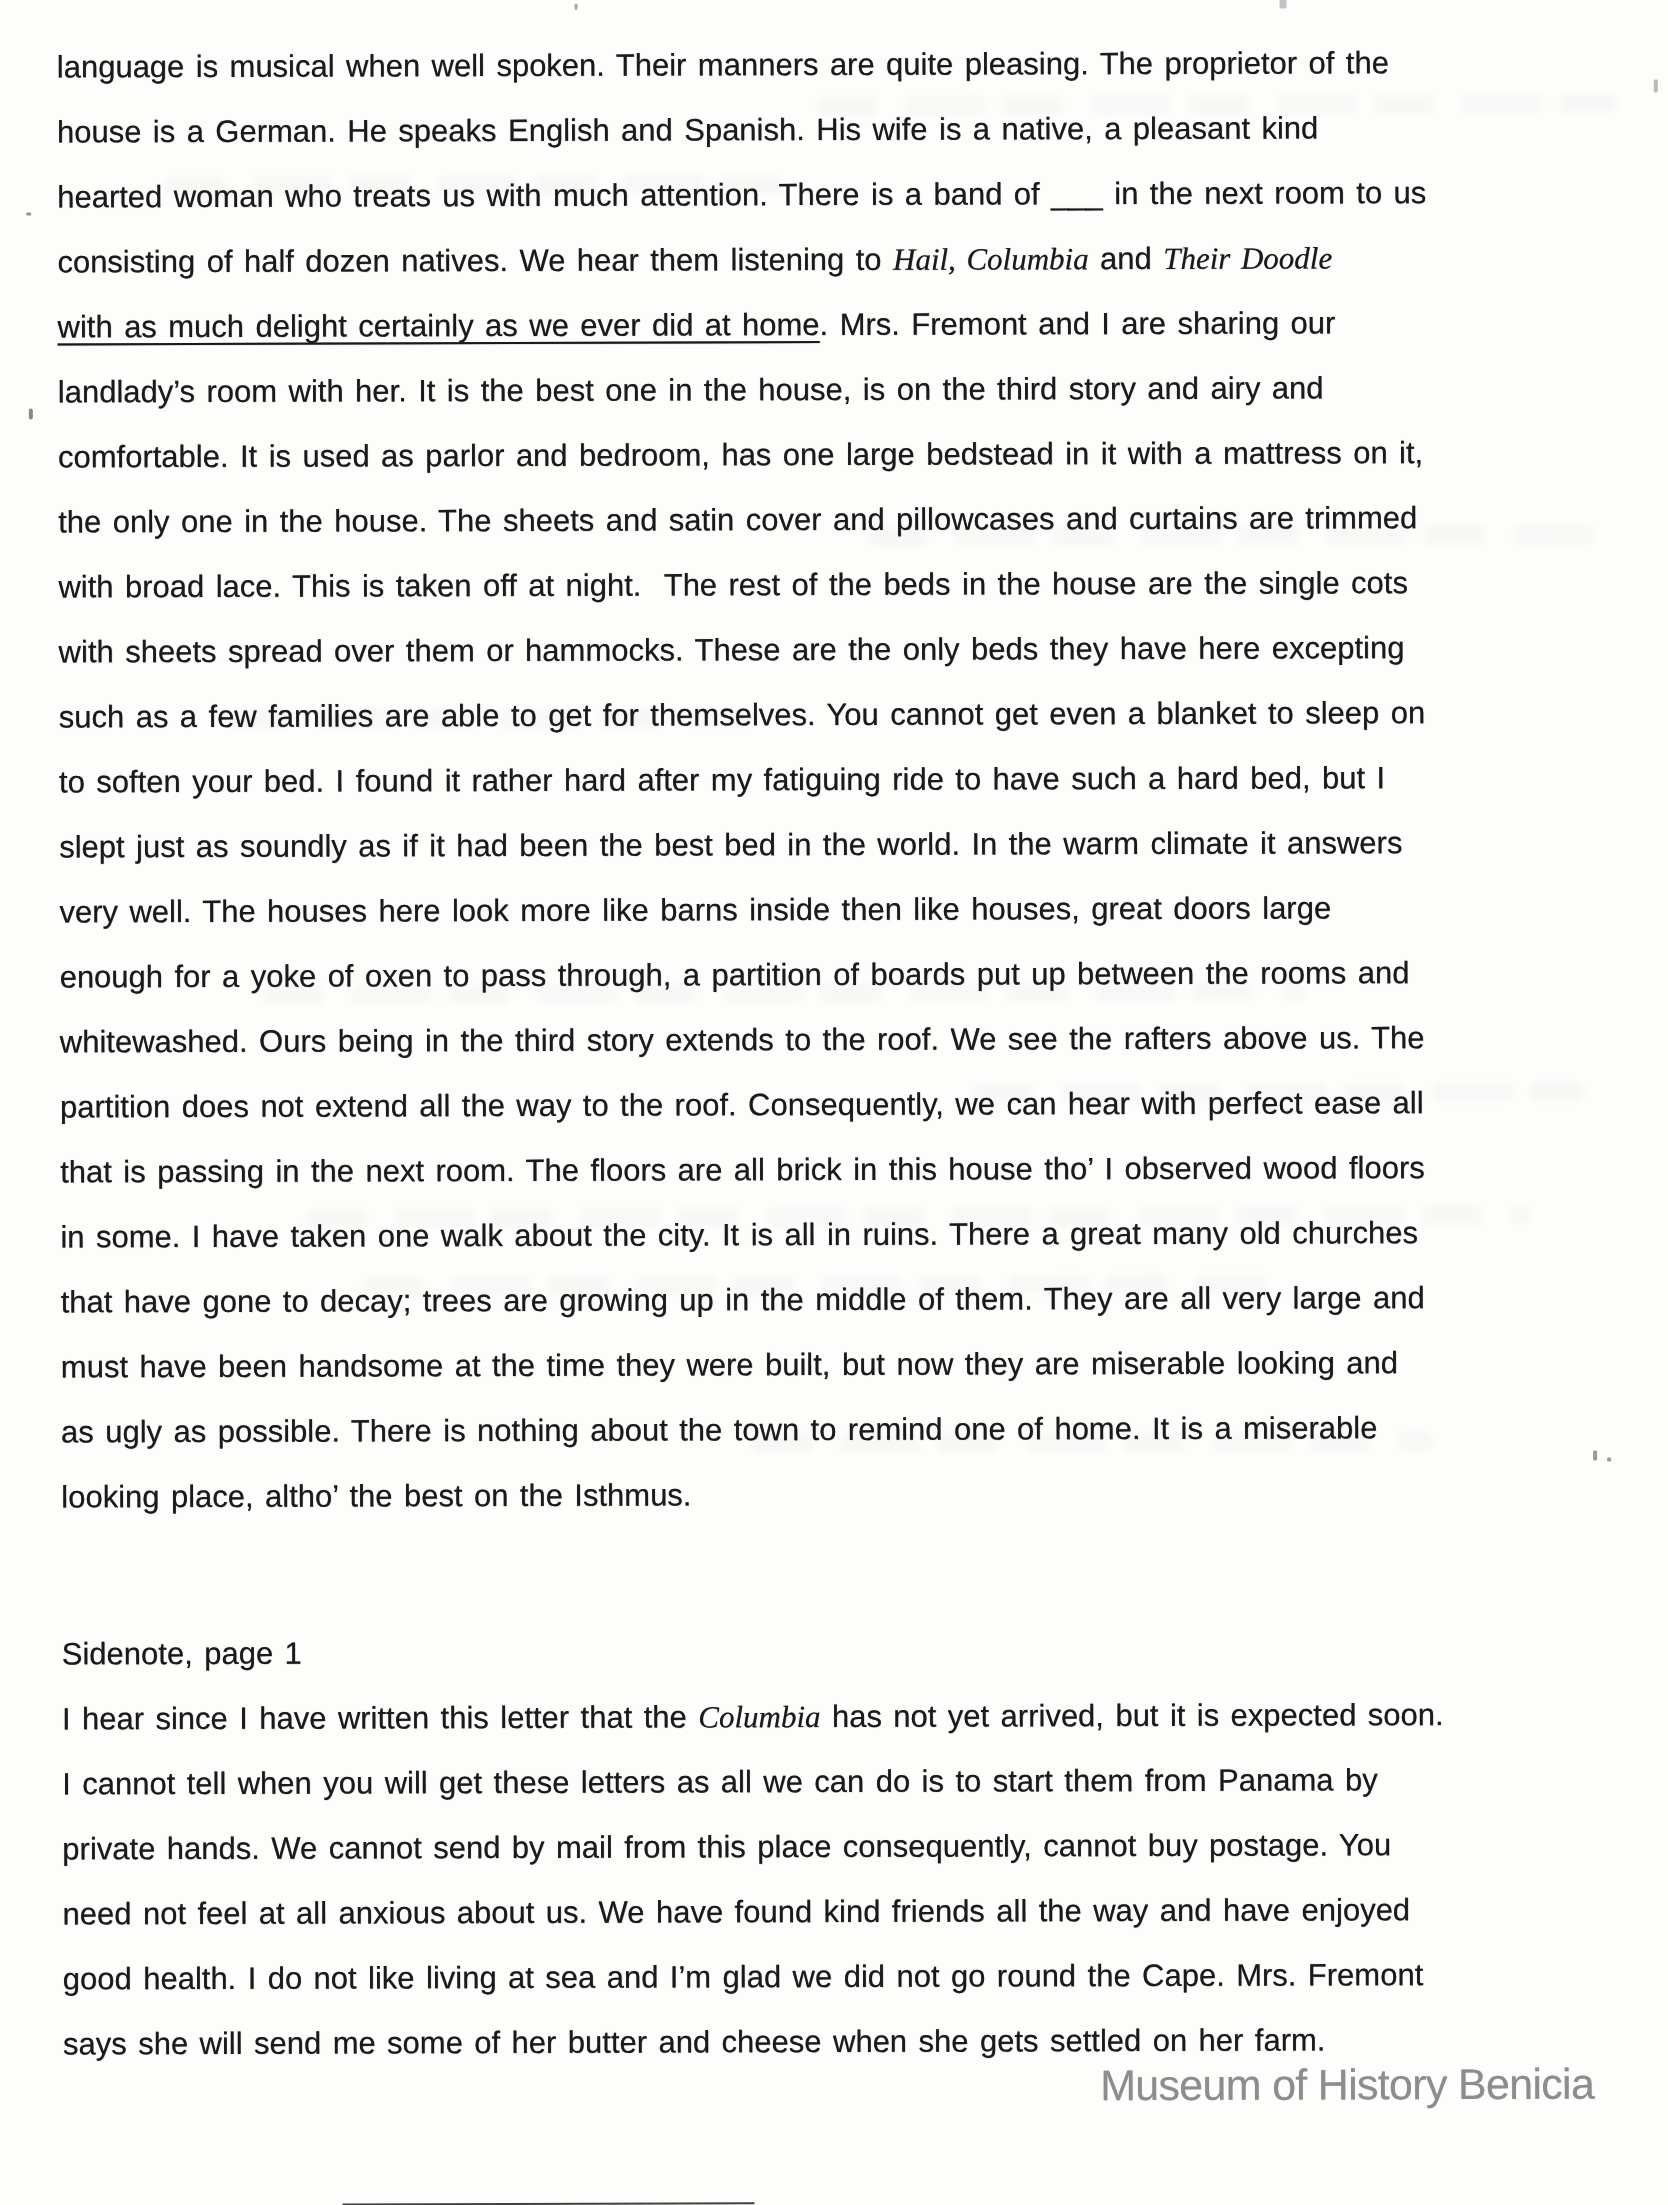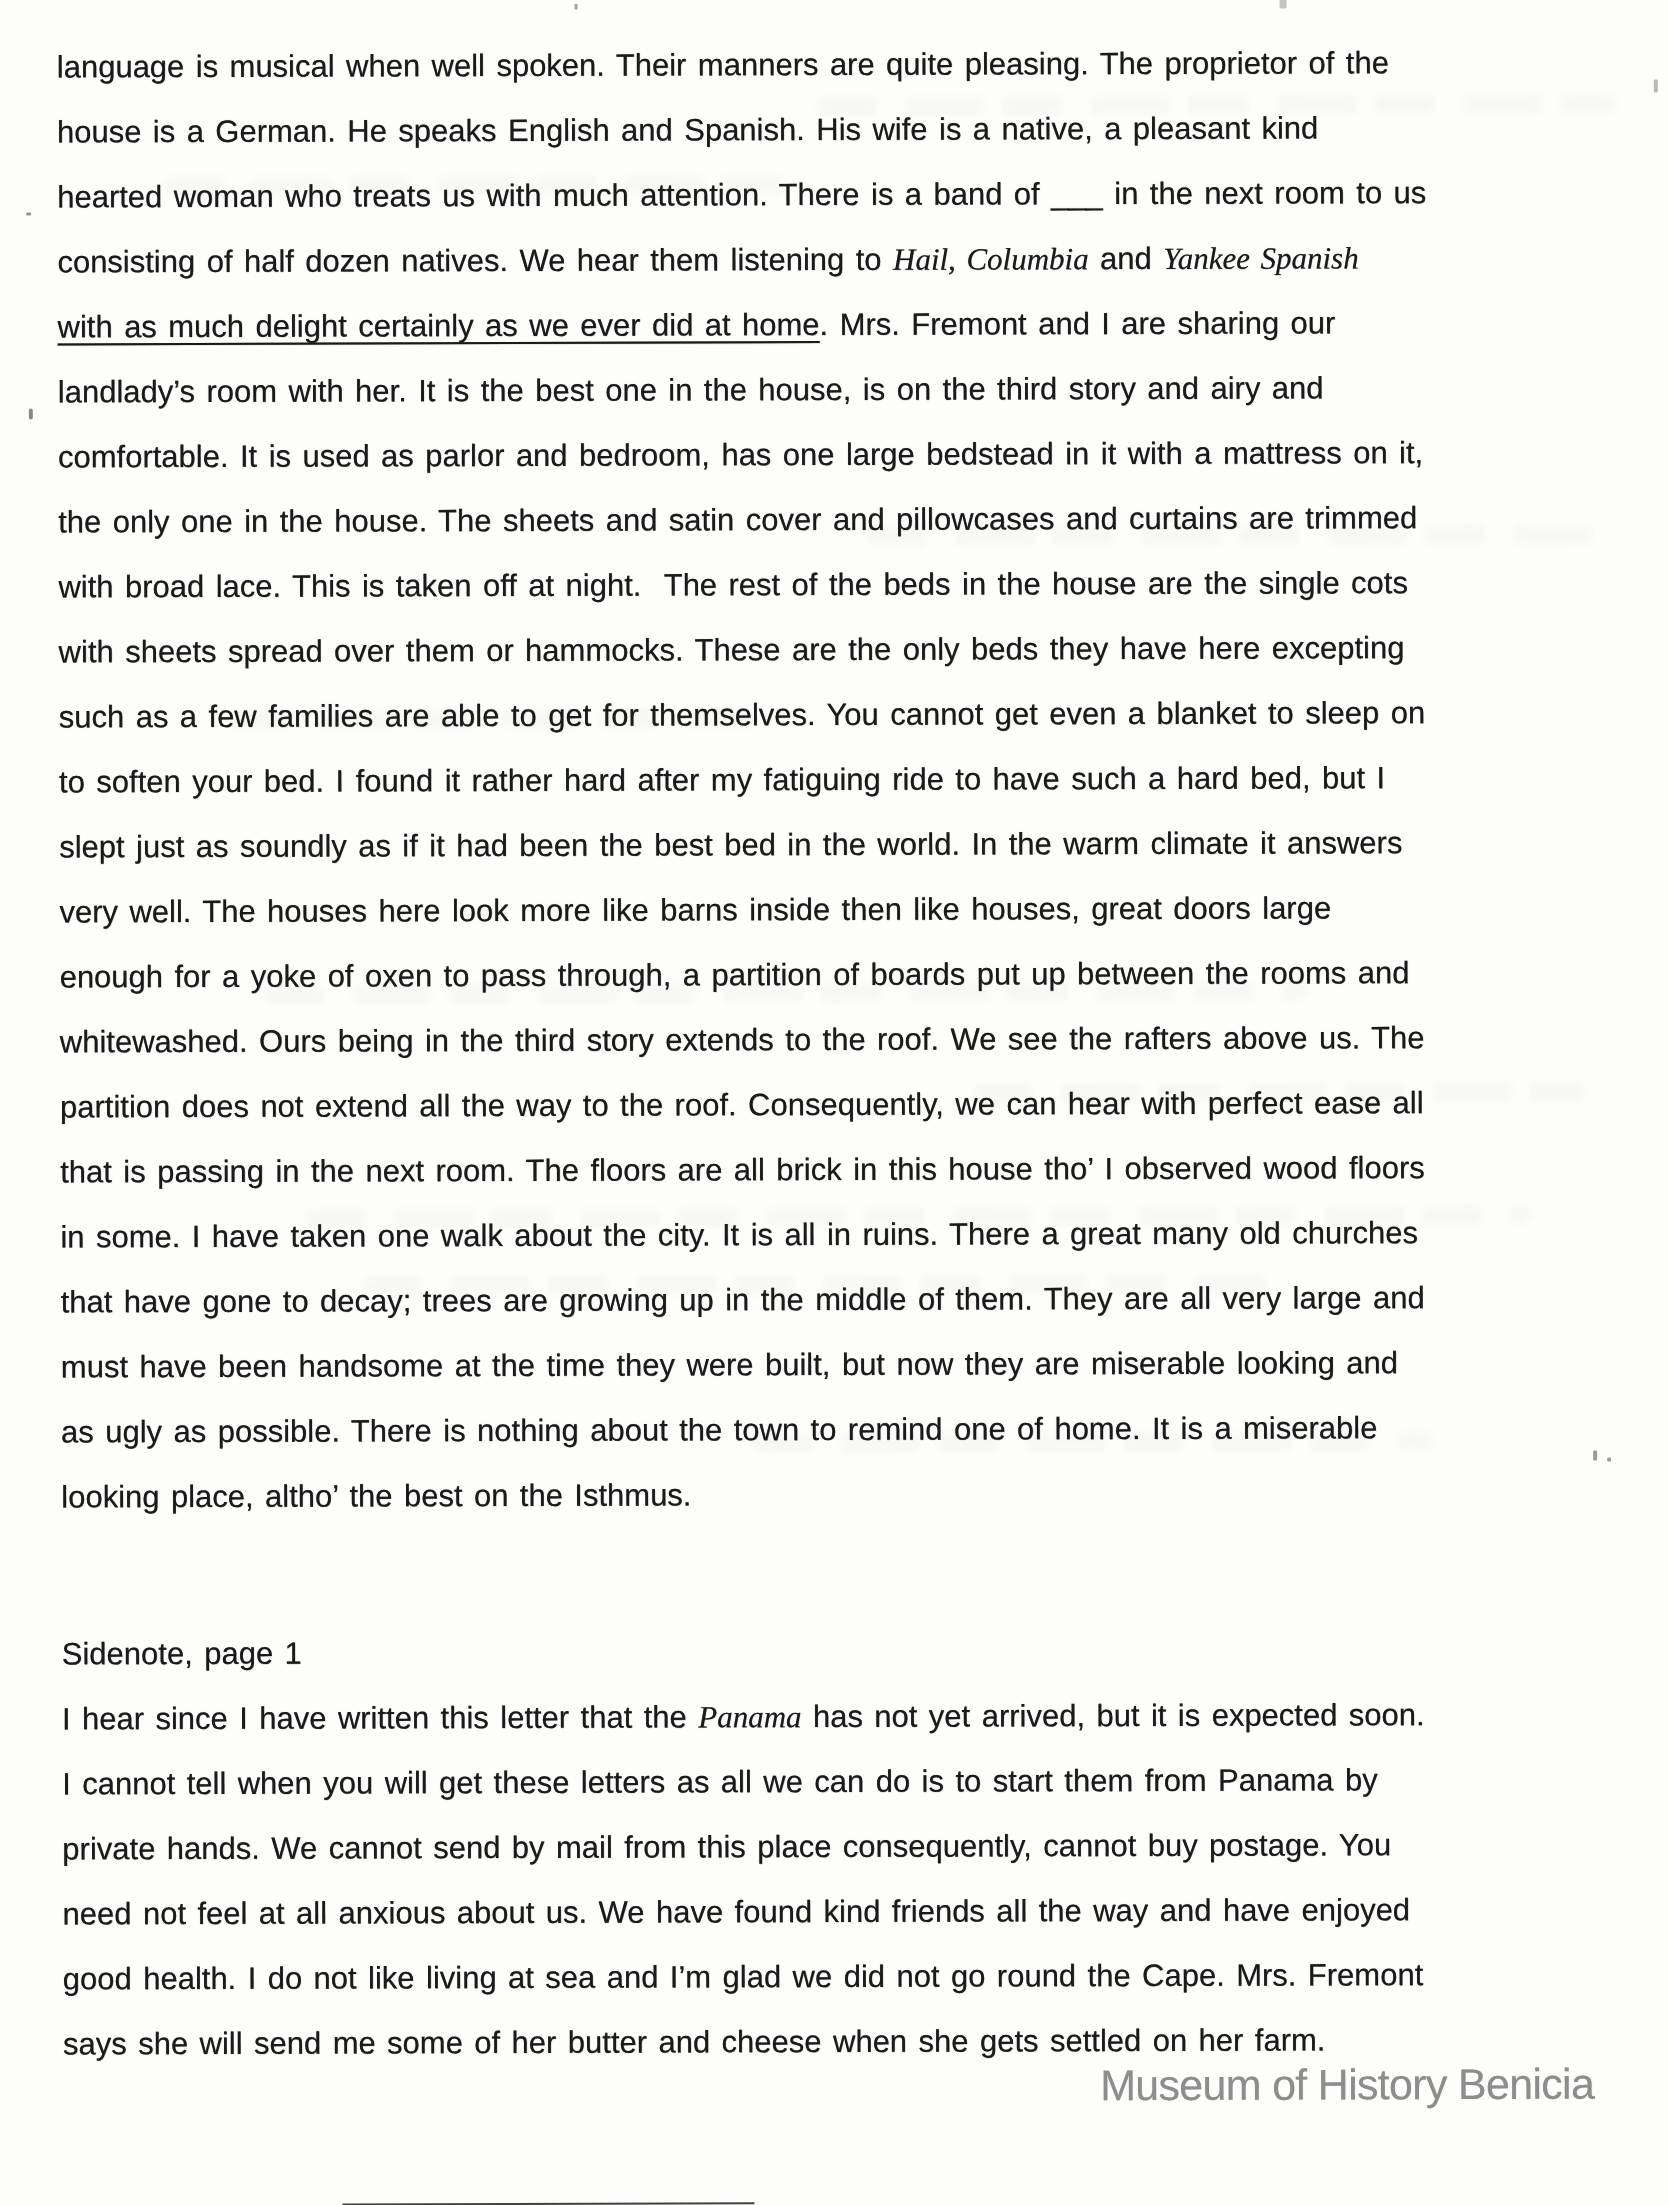--- a/index.html
+++ b/index.html
@@ -102,21 +102,21 @@
     <div class="ghost" style="left:973px; top:1085px; width:612px;"></div>
     <div class="ghost" style="left:306px; top:1208px; width:1224px;"></div>
     <div class="ghost" style="left:362px; top:1276px; width:904px;"></div>
     <div class="ghost" style="left:751px; top:1434px; width:681px;"></div>
 
     <div class="text-block">
       <div>
           <div class="line"><span>language is musical when well spoken. Their manners are quite pleasing. The proprietor of the</span></div>
           <div class="line"><span>house is a German. He speaks English and Spanish. His wife is a native, a pleasant kind</span></div>
           <div class="line"><span>hearted woman who treats us with much attention. There is a band of </span><span class="blank">___</span><span> in the next room to us</span></div>
-          <div class="line"><span>consisting of half dozen natives. We hear them listening to </span><span class="i">Hail, Columbia</span><span> and </span><span class="i">Yankee Spanish</span></div>
+          <div class="line"><span>consisting of half dozen natives. We hear them listening to </span><span class="i">Hail, Columbia</span><span> and </span><span class="i">Their Doodle</span></div>
           <div class="line"><span class="u">with as much delight certainly as we ever did at home</span><span>. Mrs. Fremont and I are sharing our</span></div>
           <div class="line"><span>landlady’s room with her. It is the best one in the house, is on the third story and airy and</span></div>
           <div class="line"><span>comfortable. It is used as parlor and bedroom, has one large bedstead in it with a mattress on it,</span></div>
           <div class="line"><span>the only one in the house. The sheets and satin cover and pillowcases and curtains are trimmed</span></div>
           <div class="line"><span>with broad lace. This is taken off at night.  The rest of the beds in the house are the single cots</span></div>
           <div class="line"><span>with sheets spread over them or hammocks. These are the only beds they have here excepting</span></div>
           <div class="line"><span>such as a few families are able to get for themselves. You cannot get even a blanket to sleep on</span></div>
           <div class="line"><span>to soften your bed. I found it rather hard after my fatiguing ride to have such a hard bed, but I</span></div>
           <div class="line"><span>slept just as soundly as if it had been the best bed in the world. In the warm climate it answers</span></div>
           <div class="line"><span>very well. The houses here look more like barns inside then like houses, great doors large</span></div>
@@ -125,21 +125,21 @@
           <div class="line"><span>partition does not extend all the way to the roof. Consequently, we can hear with perfect ease all</span></div>
           <div class="line"><span>that is passing in the next room. The floors are all brick in this house tho’ I observed wood floors</span></div>
           <div class="line"><span>in some. I have taken one walk about the city. It is all in ruins. There a great many old churches</span></div>
           <div class="line"><span>that have gone to decay; trees are growing up in the middle of them. They are all very large and</span></div>
           <div class="line"><span>must have been handsome at the time they were built, but now they are miserable looking and</span></div>
           <div class="line"><span>as ugly as possible. There is nothing about the town to remind one of home. It is a miserable</span></div>
           <div class="line"><span>looking place, altho’ the best on the Isthmus.</span></div>
         </div>
       <div class="line sidenote-heading">Sidenote, page 1</div>
       <div>
-          <div class="line"><span>I hear since I have written this letter that the </span><span class="i">Panama</span><span> has not yet arrived, but it is expected soon.</span></div>
+          <div class="line"><span>I hear since I have written this letter that the </span><span class="i">Columbia</span><span> has not yet arrived, but it is expected soon.</span></div>
           <div class="line"><span>I cannot tell when you will get these letters as all we can do is to start them from Panama by</span></div>
           <div class="line"><span>private hands. We cannot send by mail from this place consequently, cannot buy postage. You</span></div>
           <div class="line"><span>need not feel at all anxious about us. We have found kind friends all the way and have enjoyed</span></div>
           <div class="line"><span>good health. I do not like living at sea and I’m glad we did not go round the Cape. Mrs. Fremont</span></div>
           <div class="line"><span>says she will send me some of her butter and cheese when she gets settled on her farm.</span></div>
         </div>
     </div>
 
     <div class="watermark">Museum of History Benicia</div>
 

